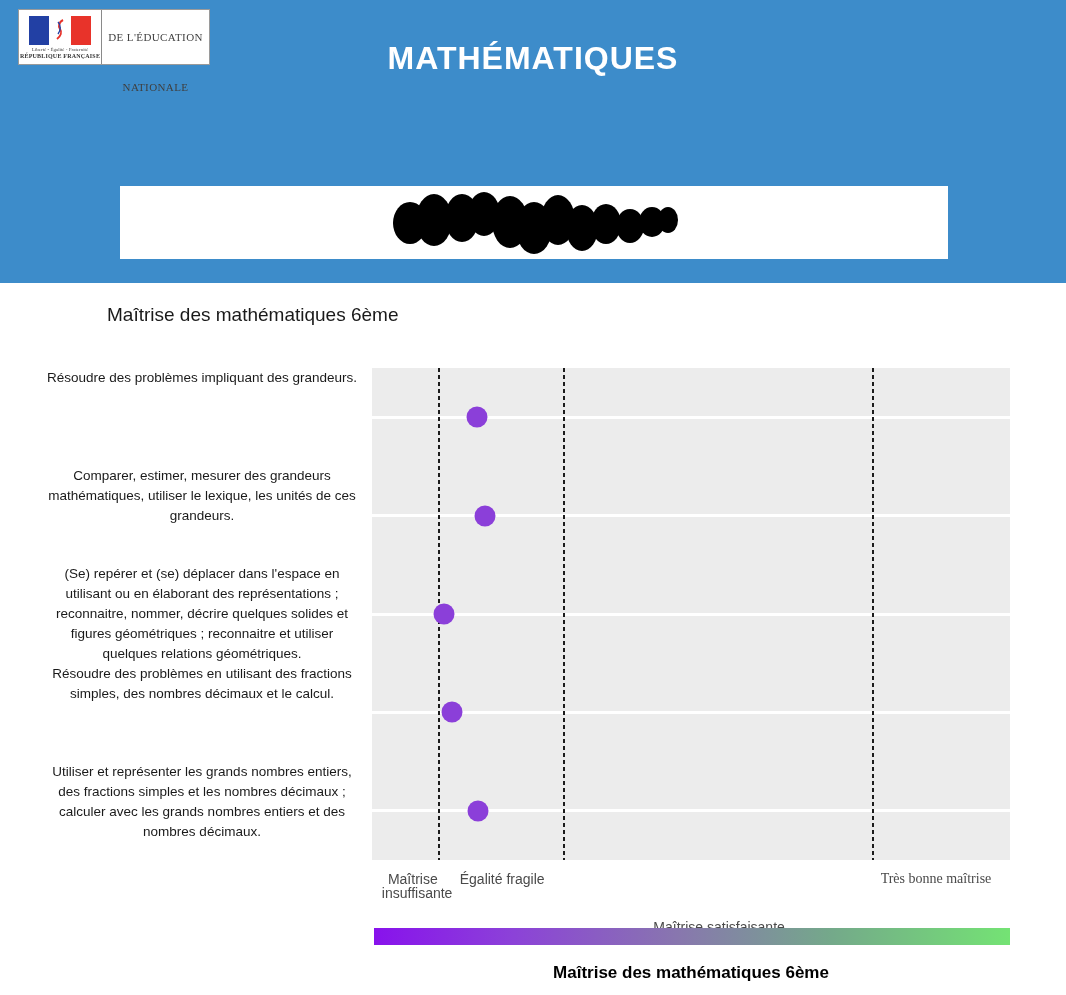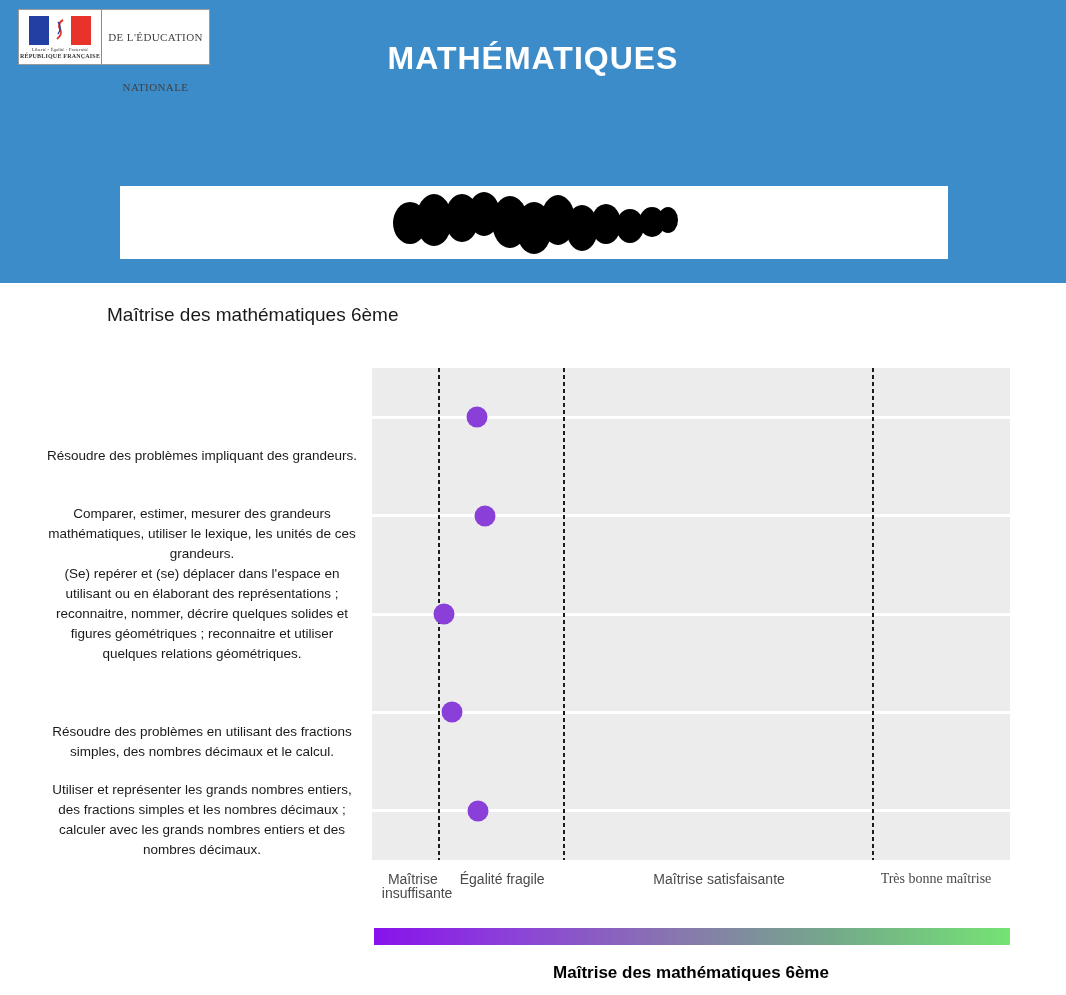--- a/index.html
+++ b/index.html
@@ -29,21 +29,21 @@
   }
   .header-subtitle{
     position:absolute;left:0;top:116px;width:100%;text-align:center;color:#ffffff;
     font-size:38px;font-weight:400;letter-spacing:1px;
   }
   .name-box{position:absolute;left:120px;top:186px;width:828px;height:73px;background:#ffffff;}
   .scribble{position:absolute;left:272px;top:4px;}
   
   .chart-title{position:absolute;left:107px;top:304px;font-size:19px;color:#1a1a1a;}
   .labels-col{position:absolute;left:0;top:368px;width:372px;height:492px;display:flex;flex-direction:column;}
-  .label-row{flex:1;display:flex;align-items:flex-end;margin-left:40px;}
+  .label-row{flex:1;display:flex;align-items:flex-start;margin-left:40px;}
   .cat-label{width:100%;padding:0 14px 0 6px;box-sizing:border-box;text-align:center;
     font-size:13.5px;line-height:20px;color:#1a1a1a;}
   .panel{position:absolute;left:372px;top:368px;width:638px;height:492px;}
   .gridline-h{position:absolute;left:0;width:100%;height:3px;background:#ffffff;}
   .dashline-v{position:absolute;top:0;width:2px;height:100%;
     background:repeating-linear-gradient(to bottom,#1c1c1c 0 4px,transparent 4px 7px);}
   .dot{position:absolute;width:21px;height:21px;border-radius:50%;transform:translate(-50%,-50%);}
   .xaxis{position:absolute;left:372px;top:872px;width:638px;height:40px;}
   .tick-label{position:absolute;top:0;transform:translateX(-50%);text-align:center;
     font-size:14px;line-height:14px;color:#4a4a4a;white-space:nowrap;}
@@ -132,19 +132,19 @@
     <div class="dot" style="left: 16.5%; top: 10%; background: rgb(139, 63, 217);"></div>
     <div class="dot" style="left: 17.7%; top: 30%; background: rgb(139, 63, 217);"></div>
     <div class="dot" style="left: 11.3%; top: 50%; background: rgb(139, 63, 217);"></div>
     <div class="dot" style="left: 12.5%; top: 70%; background: rgb(139, 63, 217);"></div>
     <div class="dot" style="left: 16.6%; top: 90%; background: rgb(139, 63, 217);"></div>
   </div>
 
 <div class="xaxis">
     <div class="tick-label wrap" style="left: 6.4%;">Maîtrise insuffisante</div>
     <div class="tick-label" style="left: 20.4%;">Égalité fragile</div>
-    <div class="tick-label" style="left: 54.4%;">Maîtrise satisfaisante</div>
+    <div class="tick-label" style="left: 54.4%; margin-top: 48px;">Maîtrise satisfaisante</div>
     <div class="tick-label" style="left: 88.4%; font-family: Liberation Serif, serif;">Très bonne maîtrise</div>
   </div>
 
 <div class="gradient-bar" style="background: linear-gradient(90deg, rgb(136, 18, 236) 0%, rgb(140, 66, 216) 22%, rgb(136, 119, 174) 48%, rgb(116, 169, 138) 72%, rgb(116, 227, 116) 100%);"></div>
 
 <div class="footer-title">Maîtrise des mathématiques 6ème</div>
 
 </body></html>

